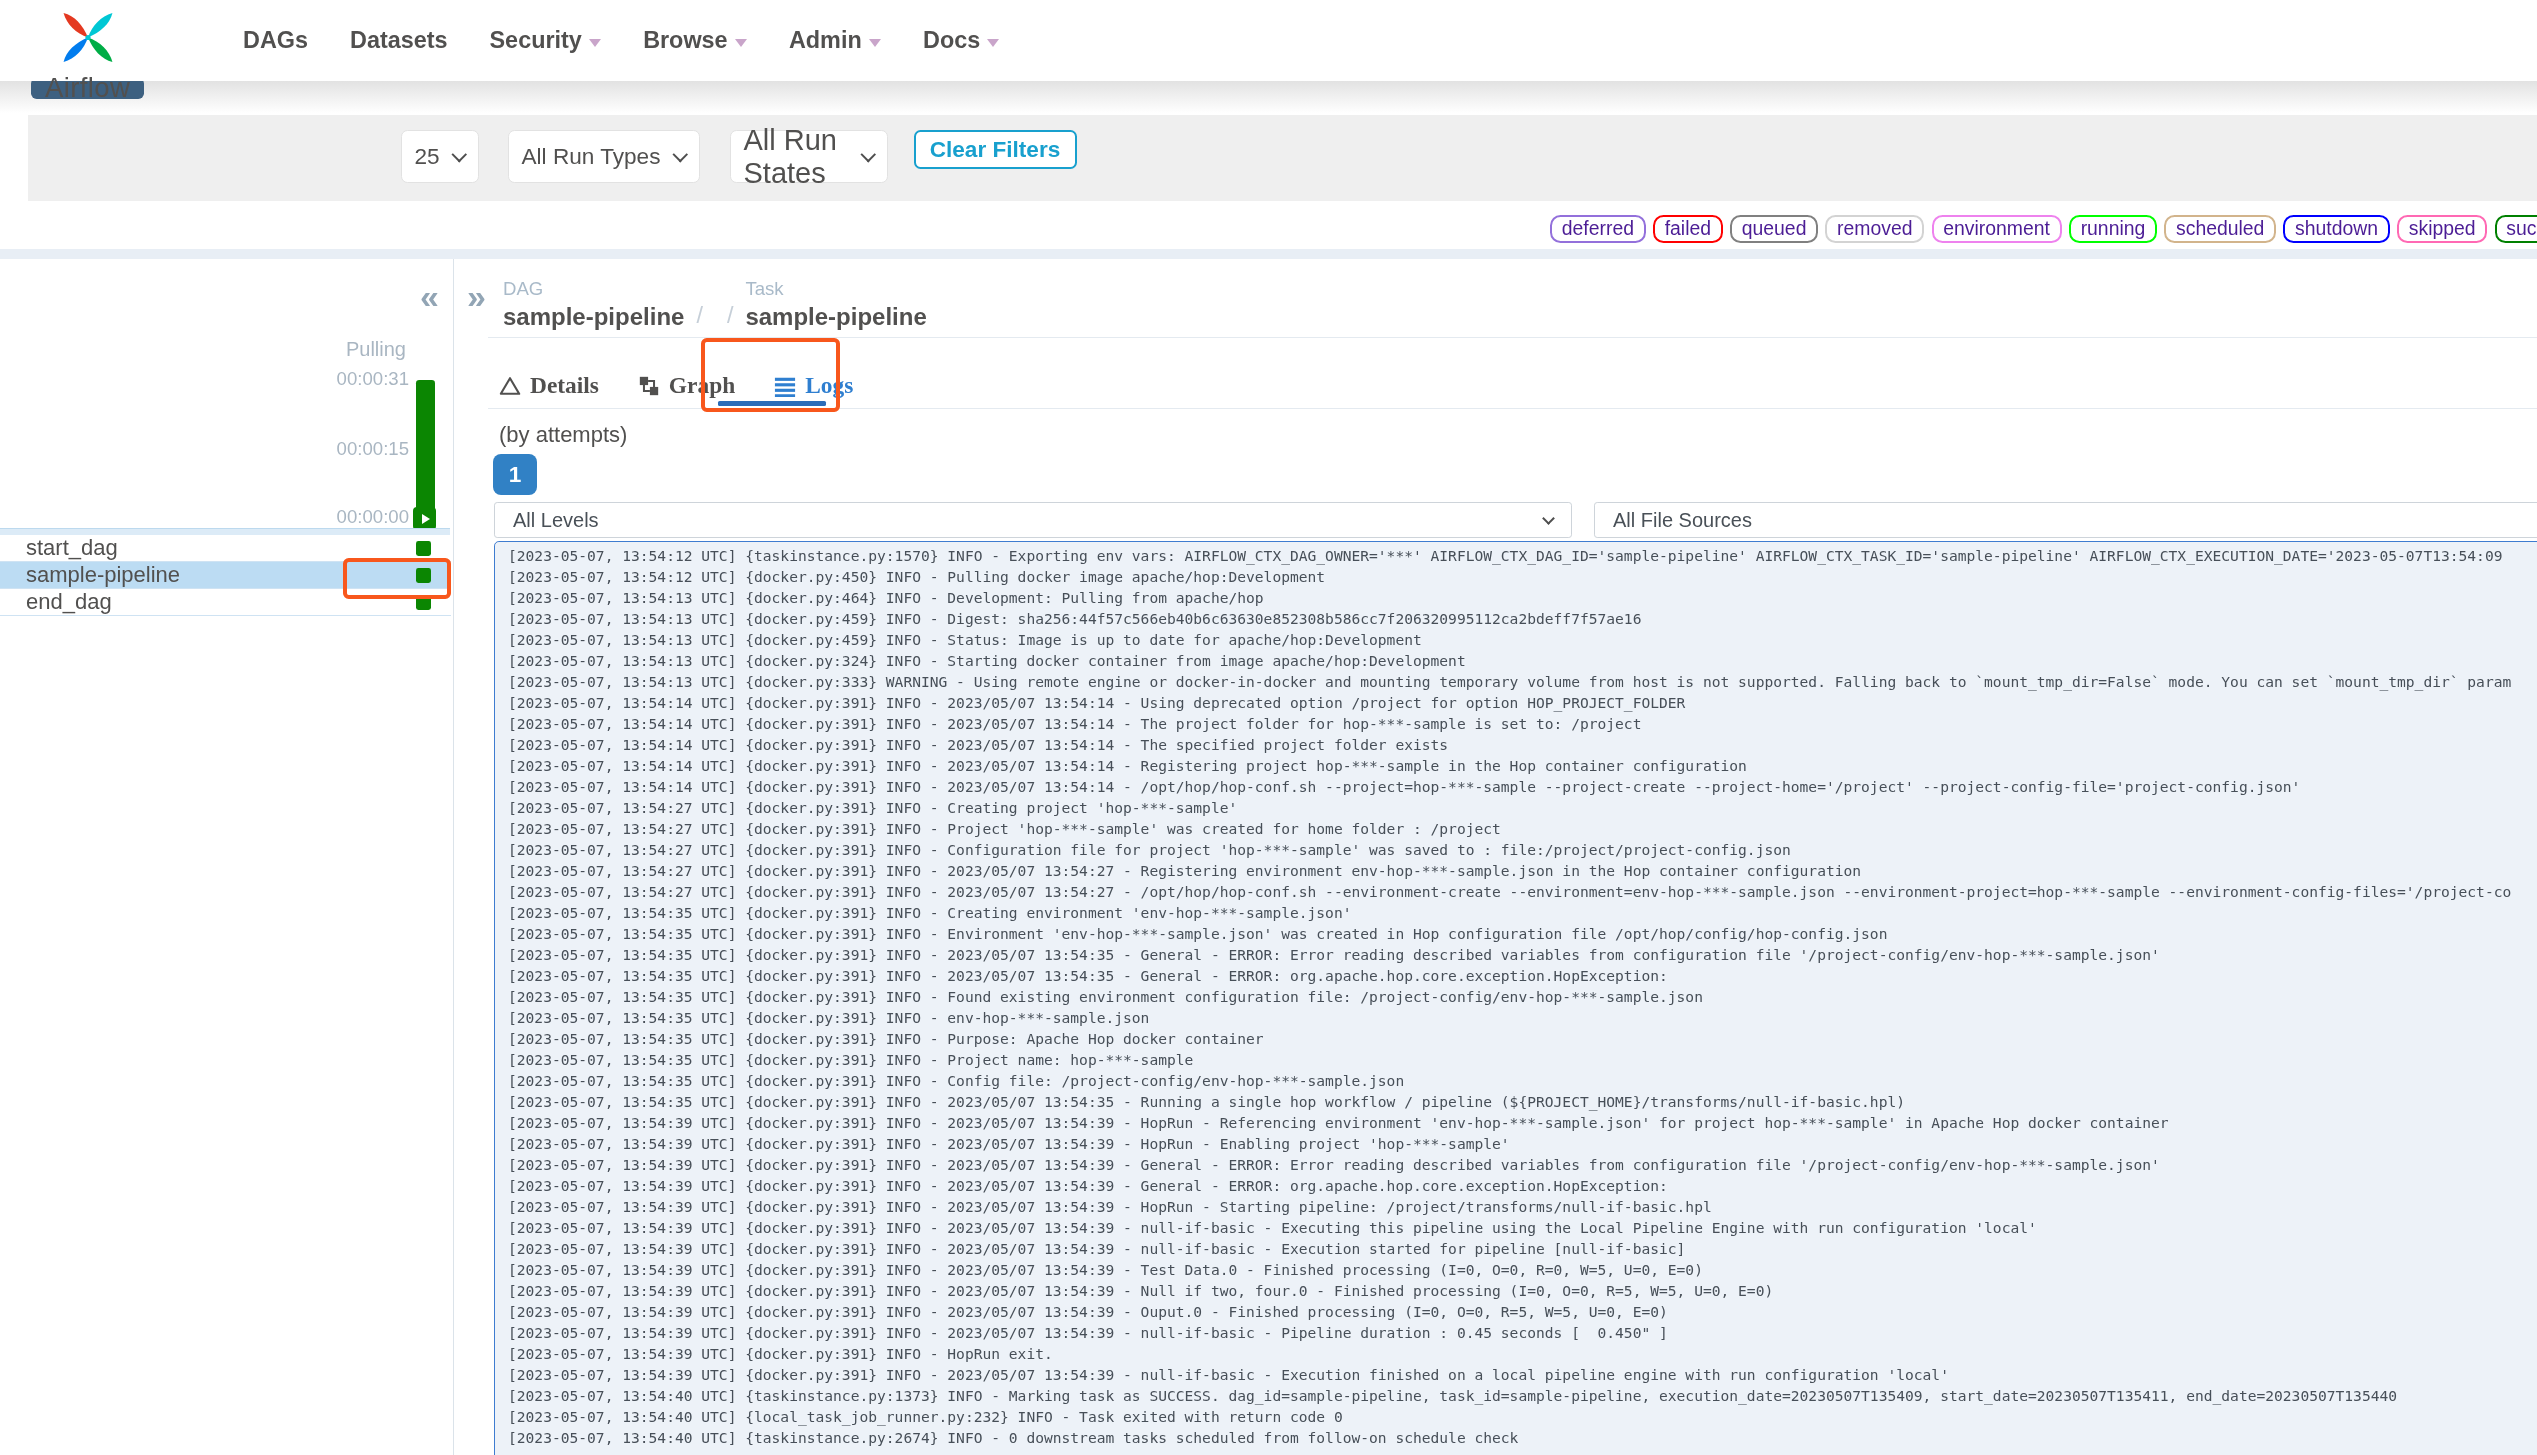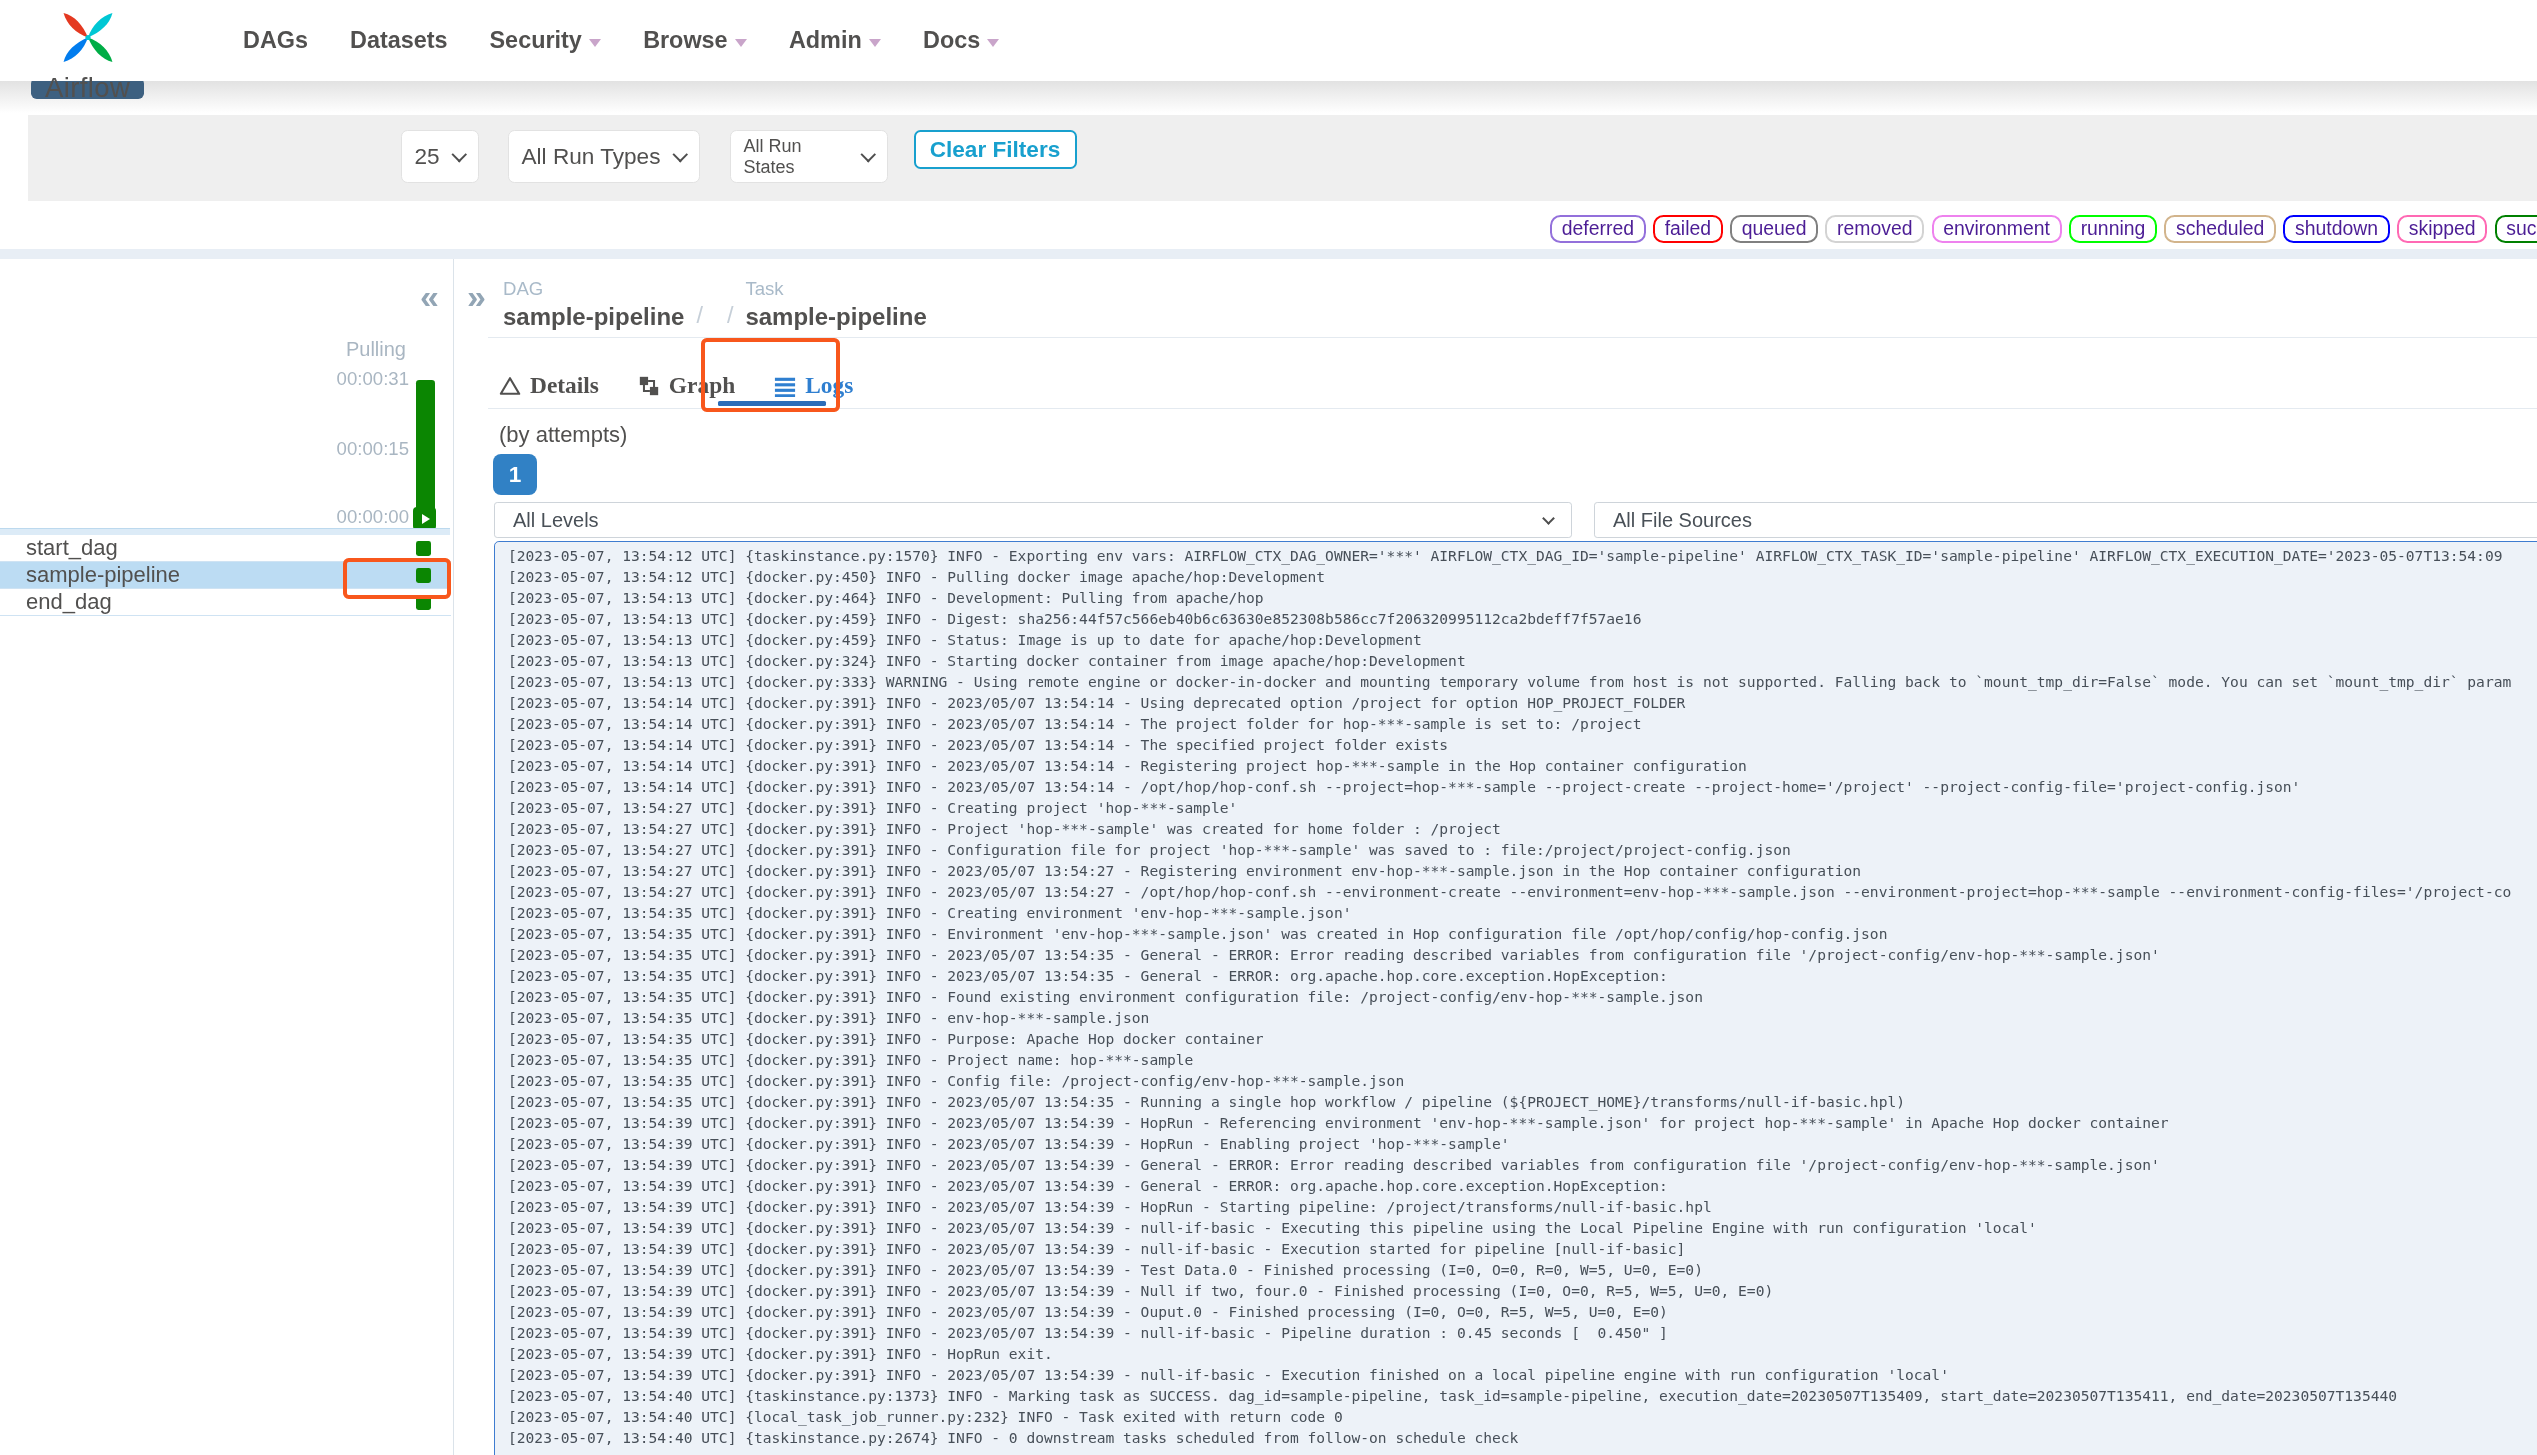--- a/index.html
+++ b/index.html
@@ -20,21 +20,21 @@
     background:#3d6080; border-radius:5.7px; z-index:5; }
 
   
   .filter-bar { position:absolute; left:27.5px; right:0; top:115px; height:86px; background:#efefef; z-index:2; }
   .fld { position:absolute; top:15.4px; height:53px; background:#fff; border:1.6px solid #e2e2e2;
     border-radius:6.5px; display:flex; align-items:center; font-size:22.6px; color:#51504f; }
   .date-input { left:32px; width:312px; padding:0 14.6px; justify-content:space-between; }
   .sel { justify-content:space-between; padding:0 13px; cursor:pointer; }
   .sel-pagesize { left:373px; width:78px; }
   .sel-runtypes { left:480px; width:192px; }
-  .sel-runstates { left:702px; width:158px; font-size:18px;gap:20px; }
+  .sel-runstates { left:702px; width:158px; font-size:29px;gap:20px; }
   .chev { width:10.5px; height:10.5px; border-right:2.4px solid #4e4e4e; border-bottom:2.4px solid #4e4e4e;
     transform:rotate(45deg); margin-top:-4.9px; flex:none; }
   .clear-btn { position:absolute; left:886px; top:15.4px; width:163px; height:39px; background:#fff;
     border:2.4px solid #18a0ce; border-radius:6.5px; color:#18a0ce; font-size:22.6px; font-weight:700;
     display:flex; align-items:center; justify-content:center; cursor:pointer; }
 
   
   .state-legend { position:absolute; top:215px; right:-50px; display:flex; gap:7.3px; z-index:2; }
   .badge { height:28px; border:2.4px solid #999; border-radius:10.5px; background:#fff; color:#4c1d95;
     font-size:19.4px; line-height:23.4px; padding:0 9.7px; white-space:nowrap; cursor:pointer; }

